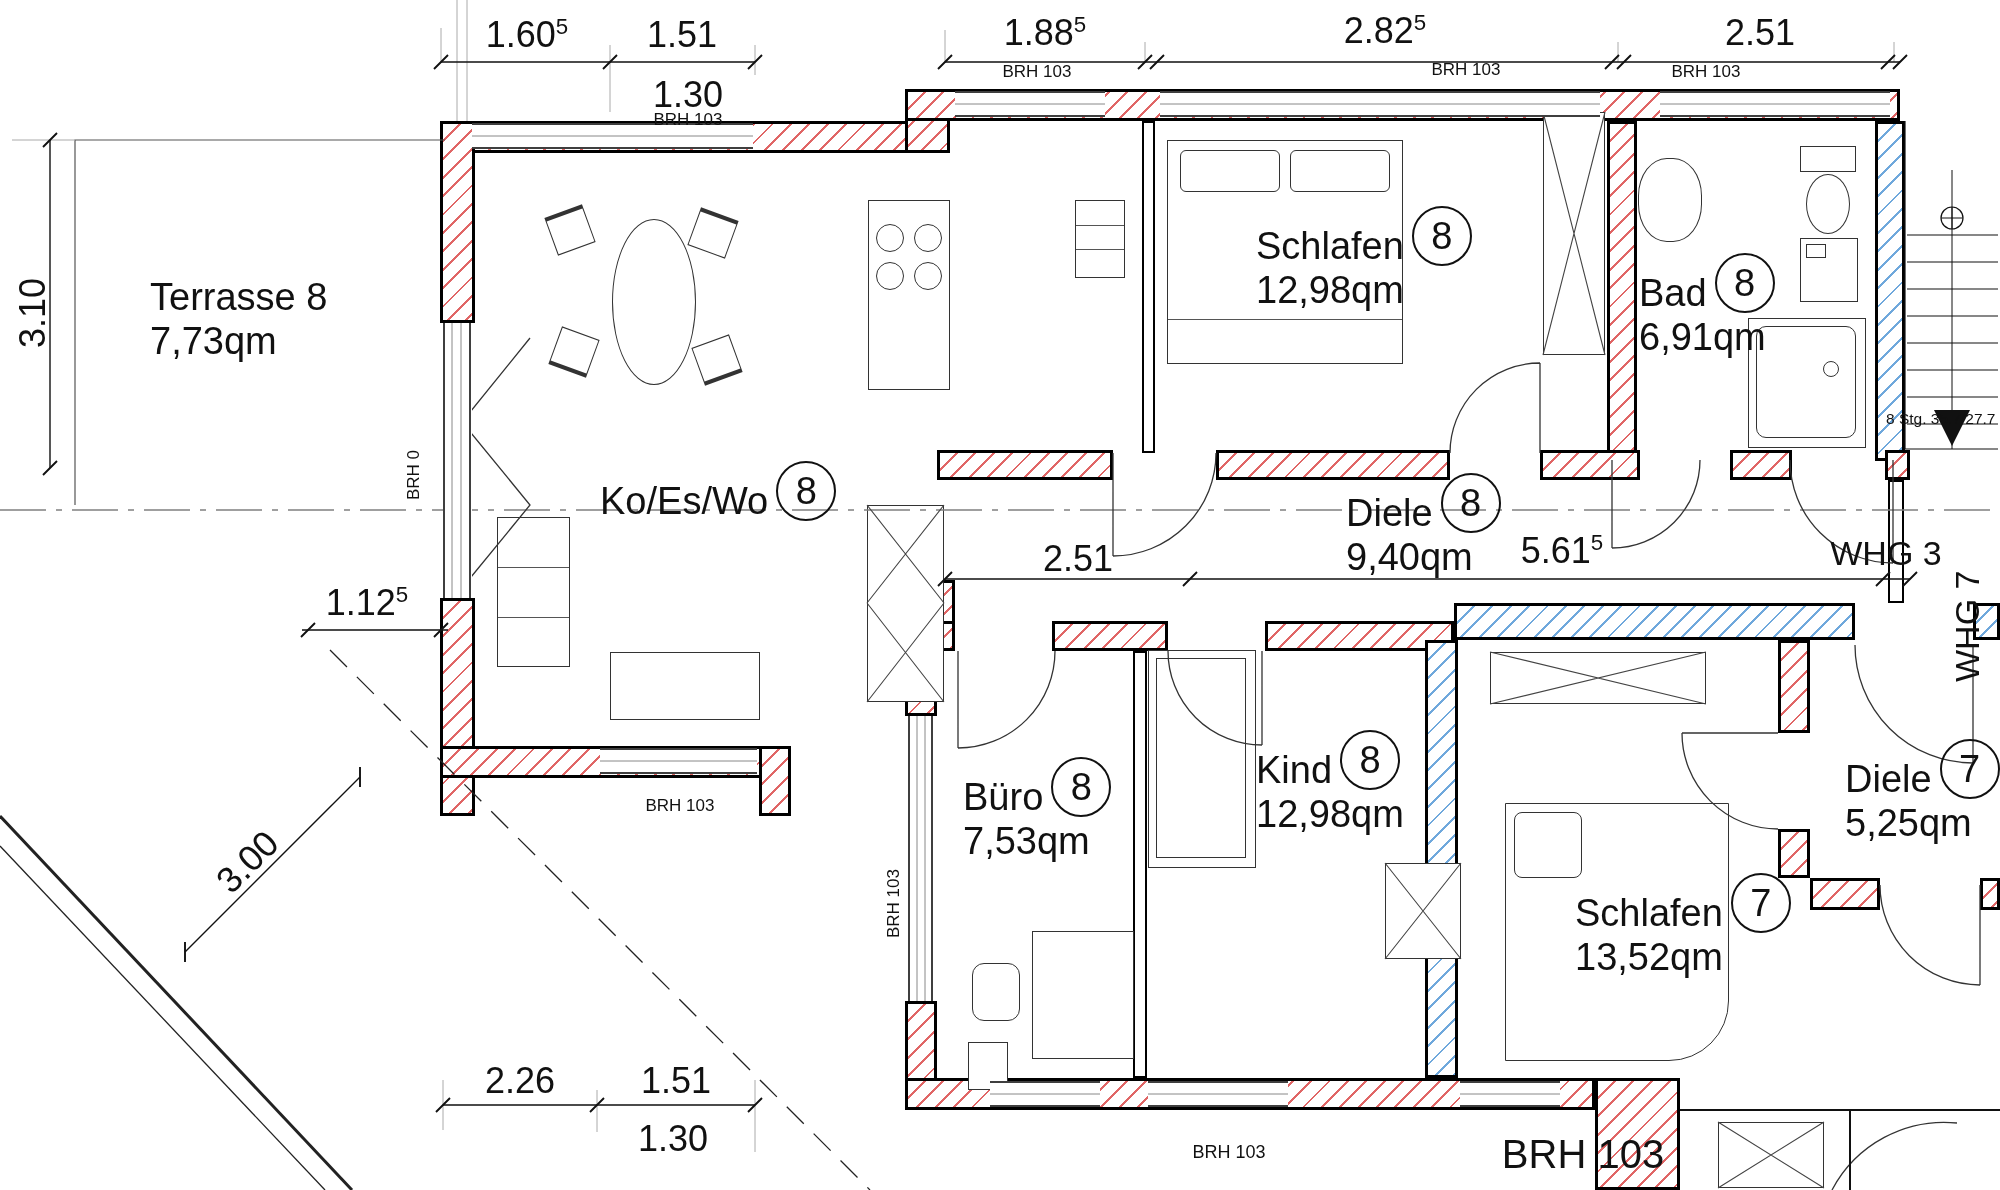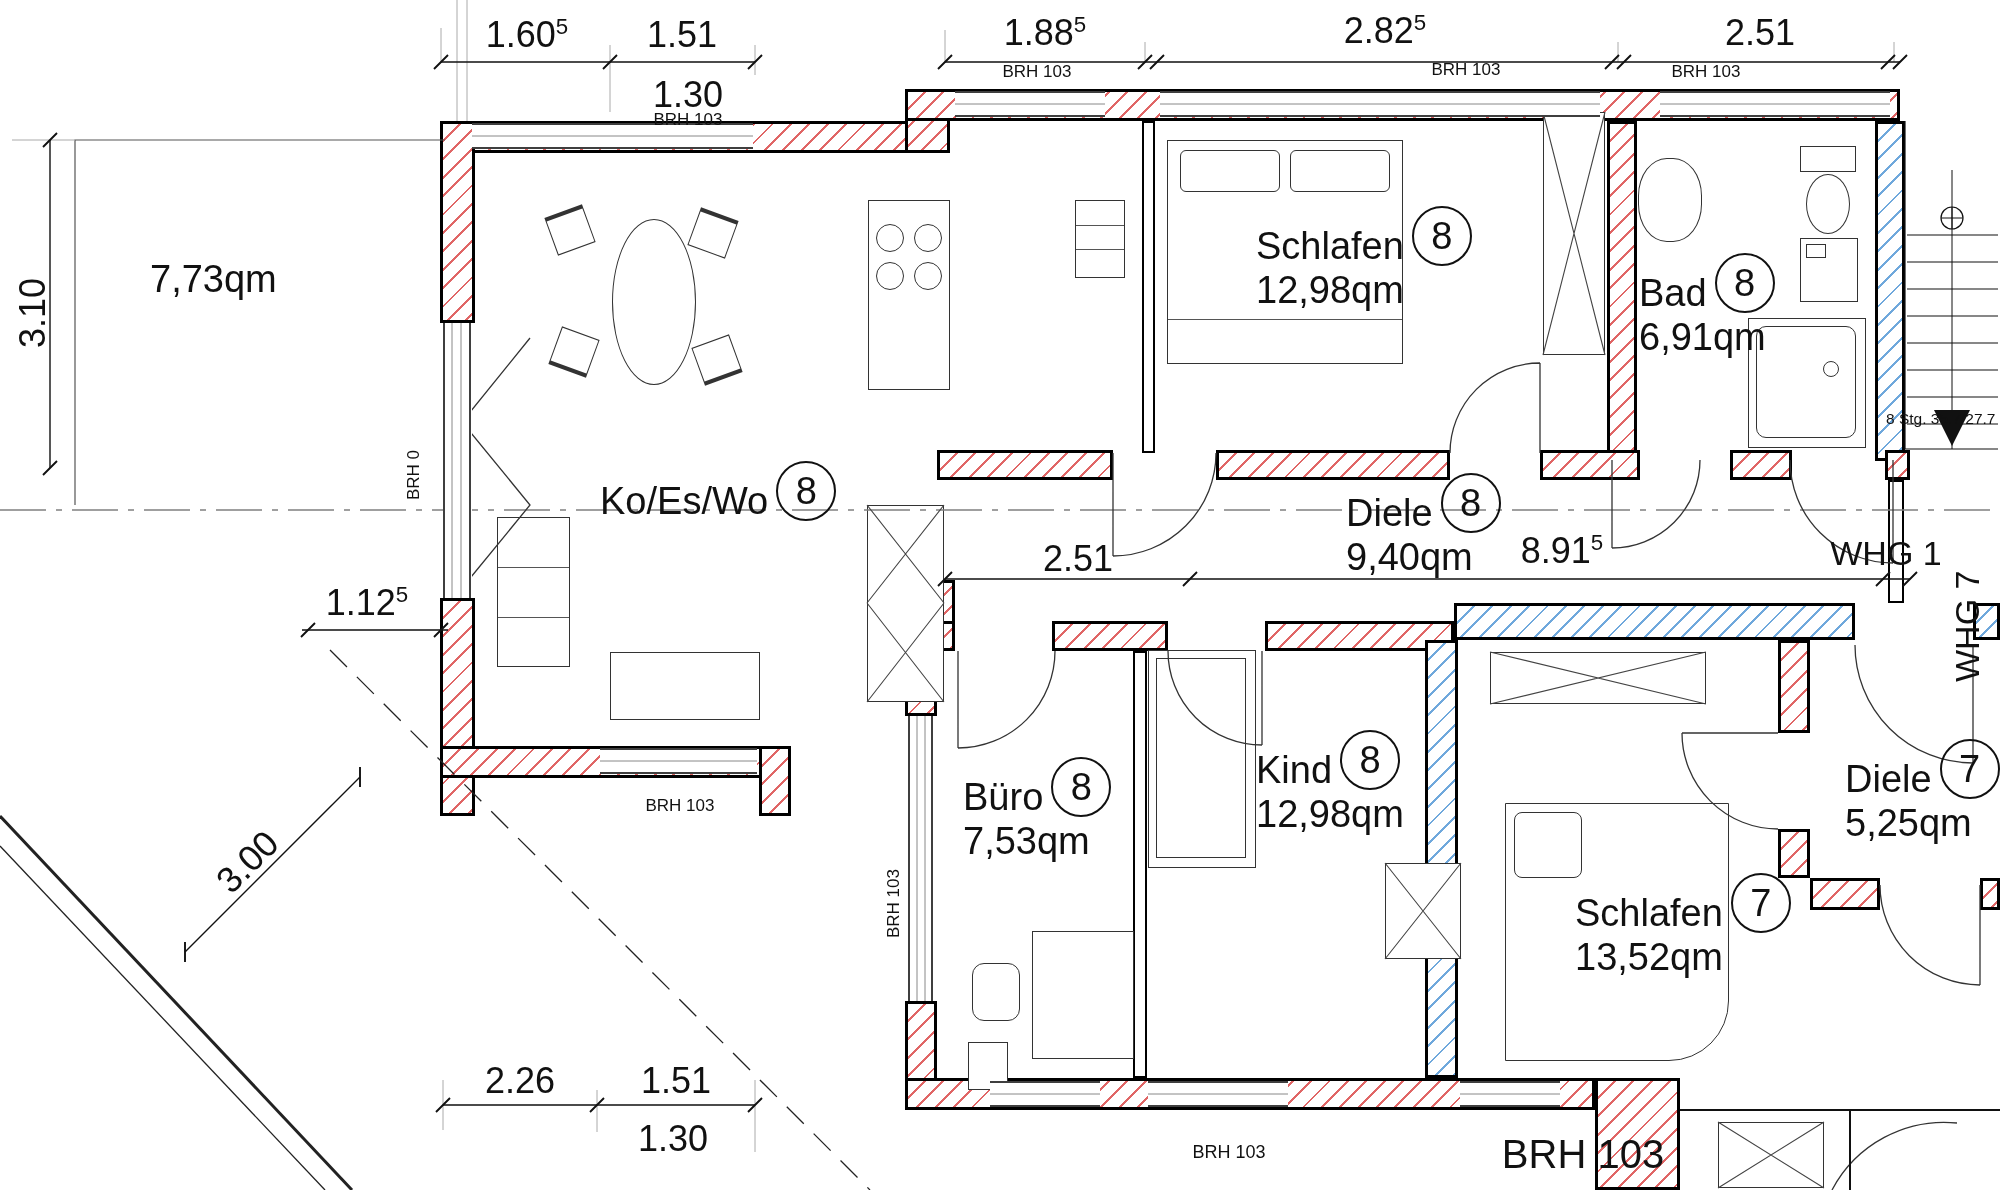--- a/index.html
+++ b/index.html
@@ -197,20 +197,23 @@
       <rect x="443" y="323" width="29" height="275" fill="#fff"></rect>
         <path d="M444,323 V598 M470,323 V598" stroke="#000" stroke-width="1.5"></path>
         <path d="M452,323 V598 M461,323 V598" stroke="#888" stroke-width="1"></path>
       <rect x="908" y="716" width="26" height="285" fill="#fff"></rect>
         <path d="M909,716 V1001 M932,716 V1001" stroke="#000" stroke-width="1.5"></path>
         <path d="M917,716 V1001 M925,716 V1001" stroke="#888" stroke-width="1"></path>
     </g>
   </svg>
 
   <div class="room" style="left:150px;top:256px">
+    <div class="row">
+        <span class="nm">Terrasse 8</span>
+      </div>
     <div class="area">7,73qm</div>
   </div>
   <div class="room" style="left:600px;top:460px">
     <div class="row">
         <span class="nm">Ko/Es/Wo</span>
         <span class="circ">8</span>
       </div>
   </div>
   <div class="room" style="left:1256px;top:205px">
     <div class="row">
@@ -269,24 +272,24 @@
   <div class="dim" style="left:1045px;top:12px"><span>1.88</span><sup>5</sup></div>
   <div class="dim sm" style="left:1037px;top:62px"><span>BRH 103</span></div>
   <div class="dim" style="left:1385px;top:10px"><span>2.82</span><sup>5</sup></div>
   <div class="dim sm" style="left:1466px;top:60px"><span>BRH 103</span></div>
   <div class="dim" style="left:1760px;top:12px"><span>2.51</span></div>
   <div class="dim sm" style="left:1706px;top:62px"><span>BRH 103</span></div>
 
   <div class="vlab" style="left:12px;top:348px;font-size:36px"><span>3.10</span></div>
 
   <div class="dim" style="left:1078px;top:538px"><span>2.51</span></div>
-  <div class="dim" style="left:1562px;top:530px"><span>8.91</span><sup>5</sup></div>
+  <div class="dim" style="left:1562px;top:530px"><span>5.61</span><sup>5</sup></div>
   <div class="dim" style="left:367px;top:582px"><span>1.12</span><sup>5</sup></div>
 
-  <div class="dim" style="left:1886px;top:534px;font-size:34px"><span>WHG 1</span></div>
+  <div class="dim" style="left:1886px;top:534px;font-size:34px"><span>WHG 3</span></div>
   <div class="vlab" style="left:1948px;top:682px;font-size:34px"><span>WHG 7</span></div>
 
   <div class="dim" style="left:520px;top:1060px"><span>2.26</span></div>
   <div class="dim" style="left:676px;top:1060px"><span>1.51</span></div>
   <div class="dim" style="left:673px;top:1118px"><span>1.30</span></div>
 
   <div class="dlab" style="left:208px;top:872px"><span>3.00</span></div>
 
   <div class="vlab sm" style="left:404px;top:500px"><span>BRH 0</span></div>
   <div class="vlab sm" style="left:884px;top:938px"><span>BRH 103</span></div>

